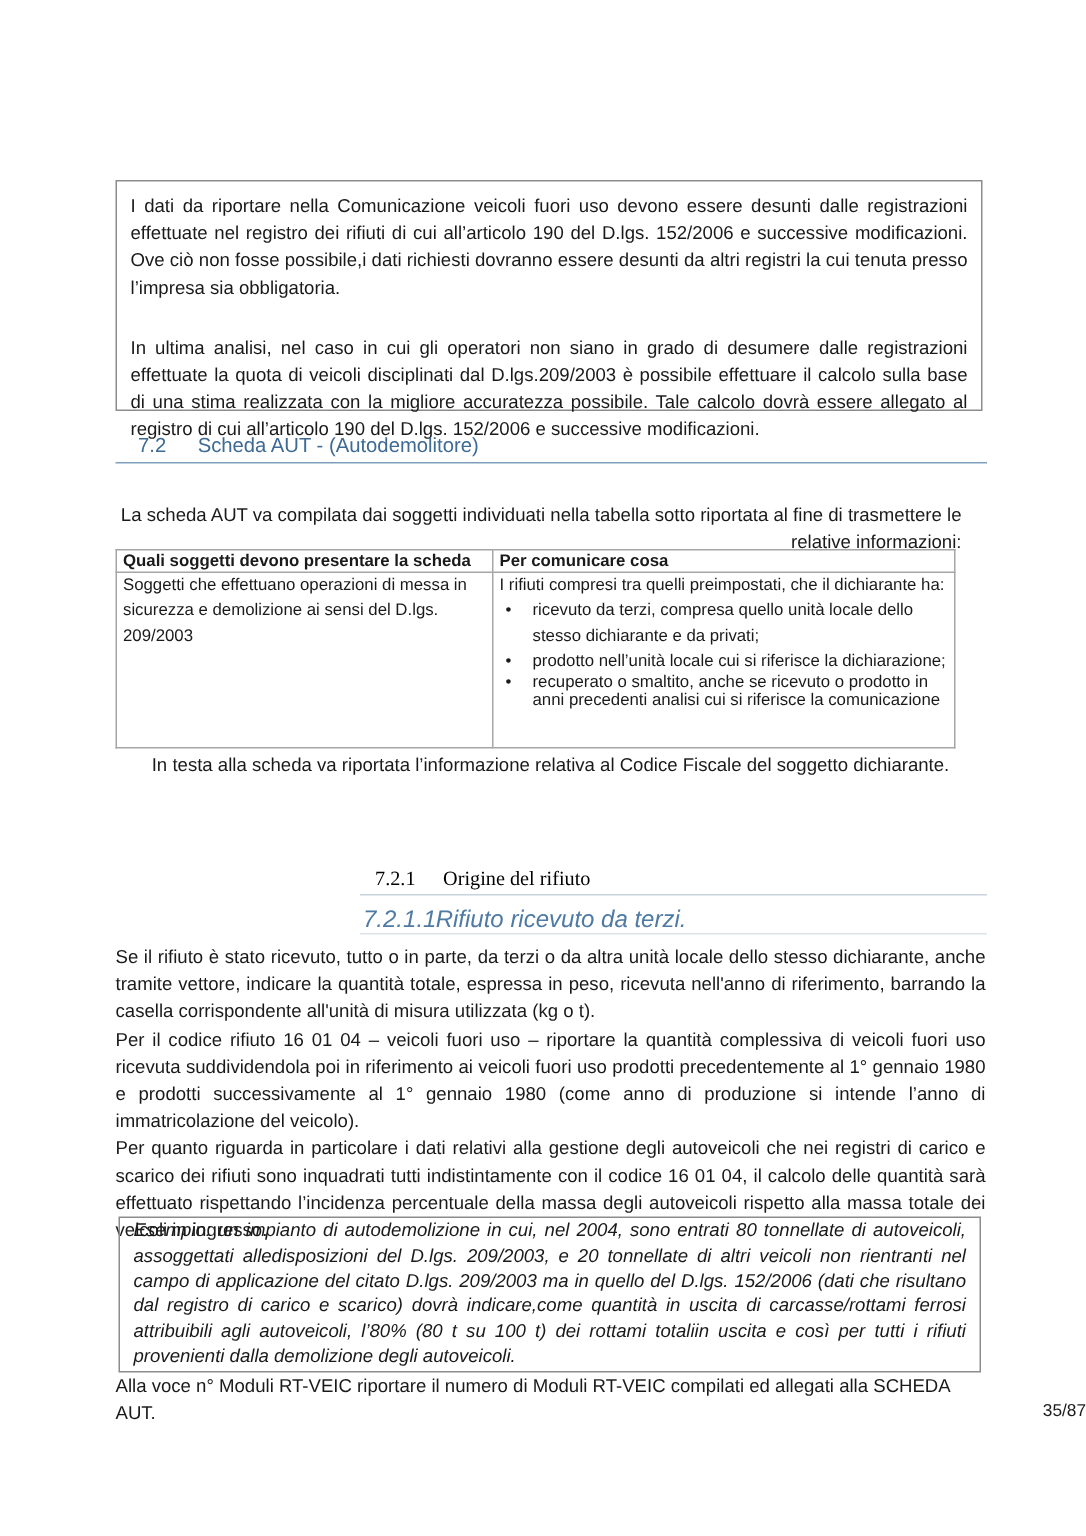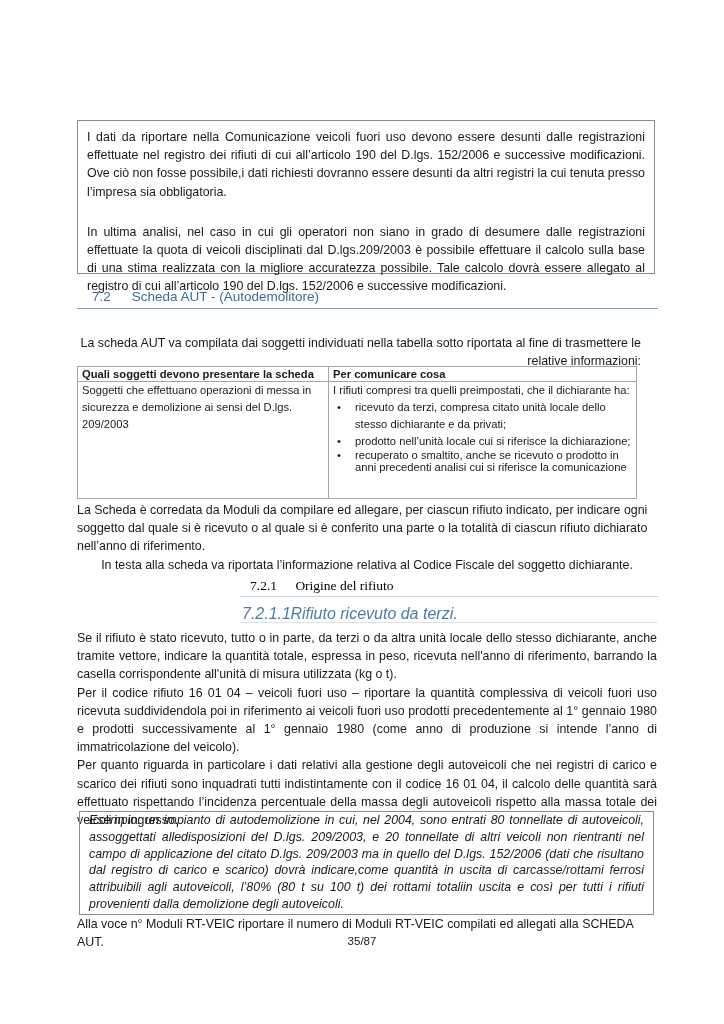--- a/index.html
+++ b/index.html
@@ -30,21 +30,21 @@
         font-size: 13.5px; color: #000000; }
   .h3 .num { display: inline-block; width: 42px; padding-left: 10px; }
   .h4 { position: absolute; left: 240px; top: 605px; width: 418px; height: 17px;
         border-bottom: 1px solid #dde3ea; font-size: 16px; font-style: italic; color: #4f7aa3; }
   .h4 .num { display: inline-block; width: 44px; padding-left: 2px; }
   .body2 { position: absolute; left: 77px; top: 629px; width: 580px; }
   .example { position: absolute; left: 79px; top: 811px; width: 575px; height: 104px;
              border: 1.5px solid #8c8c8c; box-sizing: border-box; padding: 0 9px 0 9px; }
   .example .p { font-style: italic; line-height: 16.8px; }
   .final { position: absolute; left: 77px; top: 915px; width: 580px; text-align: left; }
-  .pagenum { position: absolute; left: 0; width: 724px; top: 935px; text-align: center; font-size: 11.5px; }
+  .pagenum { position: absolute; left: 0; width: 724px; top: 935px; text-align: right; font-size: 11.5px; }
 </style>
 </head>
 <body>
 
 <div class="page">
 
   <div class="box1">
     <p class="p">I dati da riportare nella Comunicazione veicoli fuori uso devono essere  desunti  dalle registrazioni effettuate nel registro dei rifiuti di cui all’articolo 190 del D.lgs. 152/2006 e successive modificazioni. Ove ciò non fosse possibile,i dati richiesti dovranno essere desunti da altri registri la cui tenuta presso l’impresa sia obbligatoria.</p>
     <p class="p">In ultima analisi, nel caso in cui gli operatori non siano in grado di desumere dalle registrazioni effettuate la quota di veicoli disciplinati dal D.lgs.209/2003 è possibile effettuare il calcolo sulla base di  una stima  realizzata  con  la migliore accuratezza possibile. Tale calcolo dovrà essere allegato al registro di cui all’articolo  190  del  D.lgs. 152/2006 e successive modificazioni.</p>
   </div>
@@ -60,31 +60,30 @@
     <tbody>
         <tr>
       <th>Quali soggetti devono presentare la scheda</th>
       <th>Per comunicare cosa</th>
     </tr>
     <tr>
       <td class="c1">Soggetti che effettuano operazioni di messa in sicurezza e demolizione ai sensi del D.lgs. 209/2003</td>
       <td>
         <div>I rifiuti compresi tra quelli preimpostati, che il dichiarante ha:</div>
         <ul>
-          <li>ricevuto da terzi, compresa citato unità locale dello stesso dichiarante e da privati;</li>
+          <li>ricevuto da terzi, compresa quello unità locale dello stesso dichiarante e da privati;</li>
           <li>prodotto nell’unità locale cui si riferisce la dichiarazione;</li>
           <li class="tight">recuperato o smaltito, anche se ricevuto o prodotto in anni precedenti analisi cui si riferisce la comunicazione</li>
         </ul>
       </td>
     </tr>
   </tbody>
     </table>
 
   <div class="after-table">
-    <p class="p" style="text-align:left">La Scheda è corredata da Moduli da compilare ed allegare, per ciascun rifiuto indicato, per indicare ogni soggetto dal quale si è ricevuto o al quale si è conferito una parte o la totalità di ciascun rifiuto dichiarato nell’anno di riferimento.</p>
     <p class="p" style="text-align:center">In testa alla scheda va riportata l’informazione relativa al Codice Fiscale del soggetto dichiarante.</p>
   </div>
 
   <div class="h3">
     <span class="num">7.2.1</span>
     <span>Origine del rifiuto</span>
   </div>
 
   <div class="h4">
     <span class="num">7.2.1.1</span>

